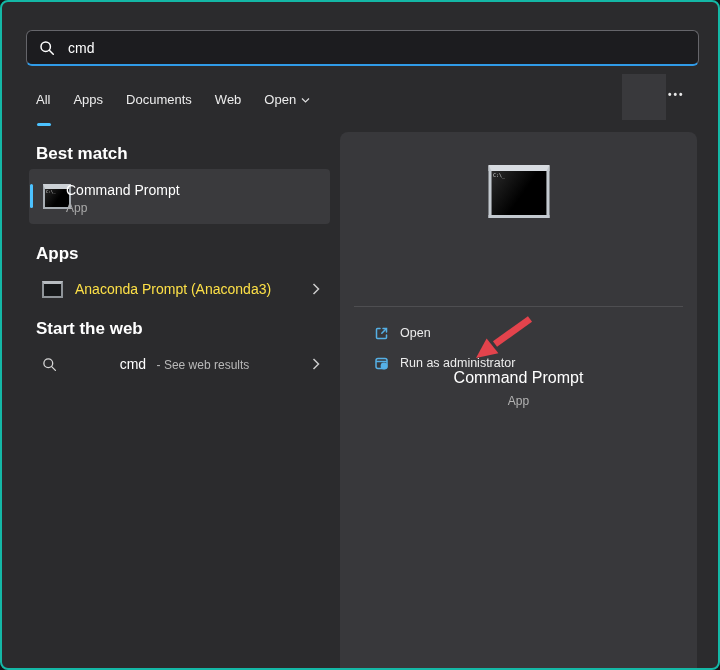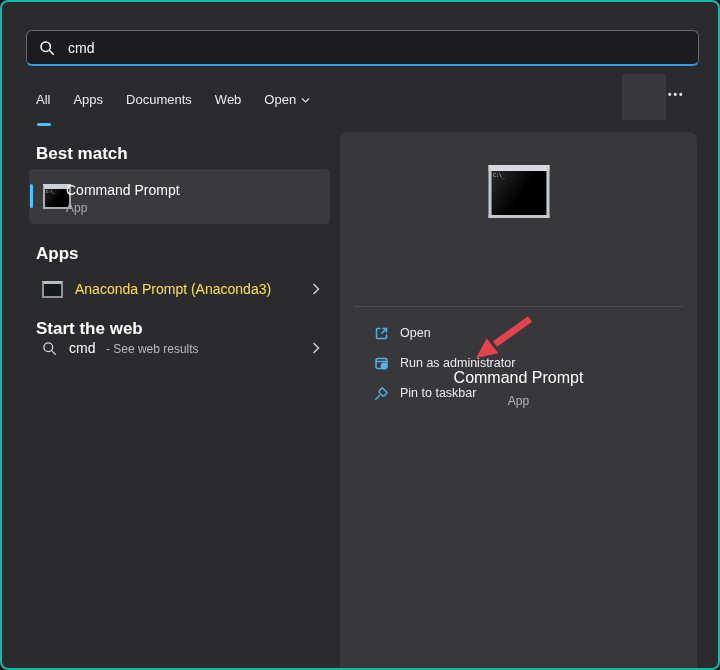--- a/index.html
+++ b/index.html
@@ -39,21 +39,21 @@
     border:2px solid #a7adb3;border-top:5px solid #ccd1d6;
   }
   .cmd-icon-sm .glyph{font-family:"DejaVu Sans Mono",monospace;font-size:4px;color:#cfcfcf;line-height:4px;display:block;margin:1px 0 0 1px;}
   .bm-text{position:absolute;left:37px;top:12px;}
   .bm-title{font-size:14px;color:#ffffff;line-height:18px;}
   .bm-sub{font-size:12px;color:#ababab;line-height:16px;margin-top:1px;}
   .row{
     position:absolute;left:27px;width:301px;height:36px;box-sizing:border-box;
     display:flex;align-items:center;gap:12px;padding:0 10px 0 13px;border-radius:4px;
   }
-  .row-anaconda{top:269px;} .row-web{top:328px;}
+  .row-anaconda{top:269px;} .row-web{top:344px;text-align:center;}
   .anaconda-icon{width:21px;height:17px;box-sizing:border-box;background:#16181a;border:2px solid #8f9499;border-top:3px solid #b6bbc0;flex:none;}
   .row-label{font-size:14px;color:#fde047;flex:1;white-space:nowrap;}
   .web-text{flex:1;white-space:nowrap;}
   .web-query{font-size:14px;color:#ffffff;}
   .web-suffix{font-size:12px;color:#b9b9b9;margin-left:6px;}
   
   .panel{
     position:absolute;left:338px;top:130px;width:357px;height:540px;
     background:#38383b;border-radius:8px 8px 0 0;
   }
@@ -168,27 +168,20 @@
         <span>Open</span>
       </div>
       <div class="action">
         <svg width="15" height="15" viewBox="0 0 15 15">
           <path d="M2 4.5 Q2 2.5 4 2.5 H11 Q13 2.5 13 4.5 V10.5 Q13 12.5 11 12.5 H4 Q2 12.5 2 10.5 Z" fill="none" stroke="#55b0e6" stroke-width="1.5"></path>
           <path d="M2 5.5 H13" stroke="#55b0e6" stroke-width="1.5"></path>
           <circle cx="10" cy="10" r="3.4" fill="#55b0e6"></circle>
         </svg>
         <span>Run as administrator</span>
       </div>
-      <div class="action">
-        <svg width="15" height="15" viewBox="0 0 15 15">
-          <path d="M8.2 1.8 L13.2 6.8 L10.6 9.4 Q9.8 10.2 8.6 9.8 L5.2 6.4 Q4.8 5.2 5.6 4.4 Z" fill="none" stroke="#55b0e6" stroke-width="1.4" stroke-linejoin="round"></path>
-          <line x1="5.6" y1="9.4" x2="1.8" y2="13.2" stroke="#55b0e6" stroke-width="1.4" stroke-linecap="round"></line>
-        </svg>
-        <span>Pin to taskbar</span>
-      </div>
     </div>
   </div>
 
   <svg class="arrow" width="85" height="62" viewBox="0 0 85 62">
     <line x1="68" y1="14" x2="33" y2="39" stroke="#e3434c" stroke-width="7"></line>
     <polygon points="14,53 24.6,33.4 36.4,48.2" fill="#e3434c"></polygon>
   </svg>
 
 </div>
 

